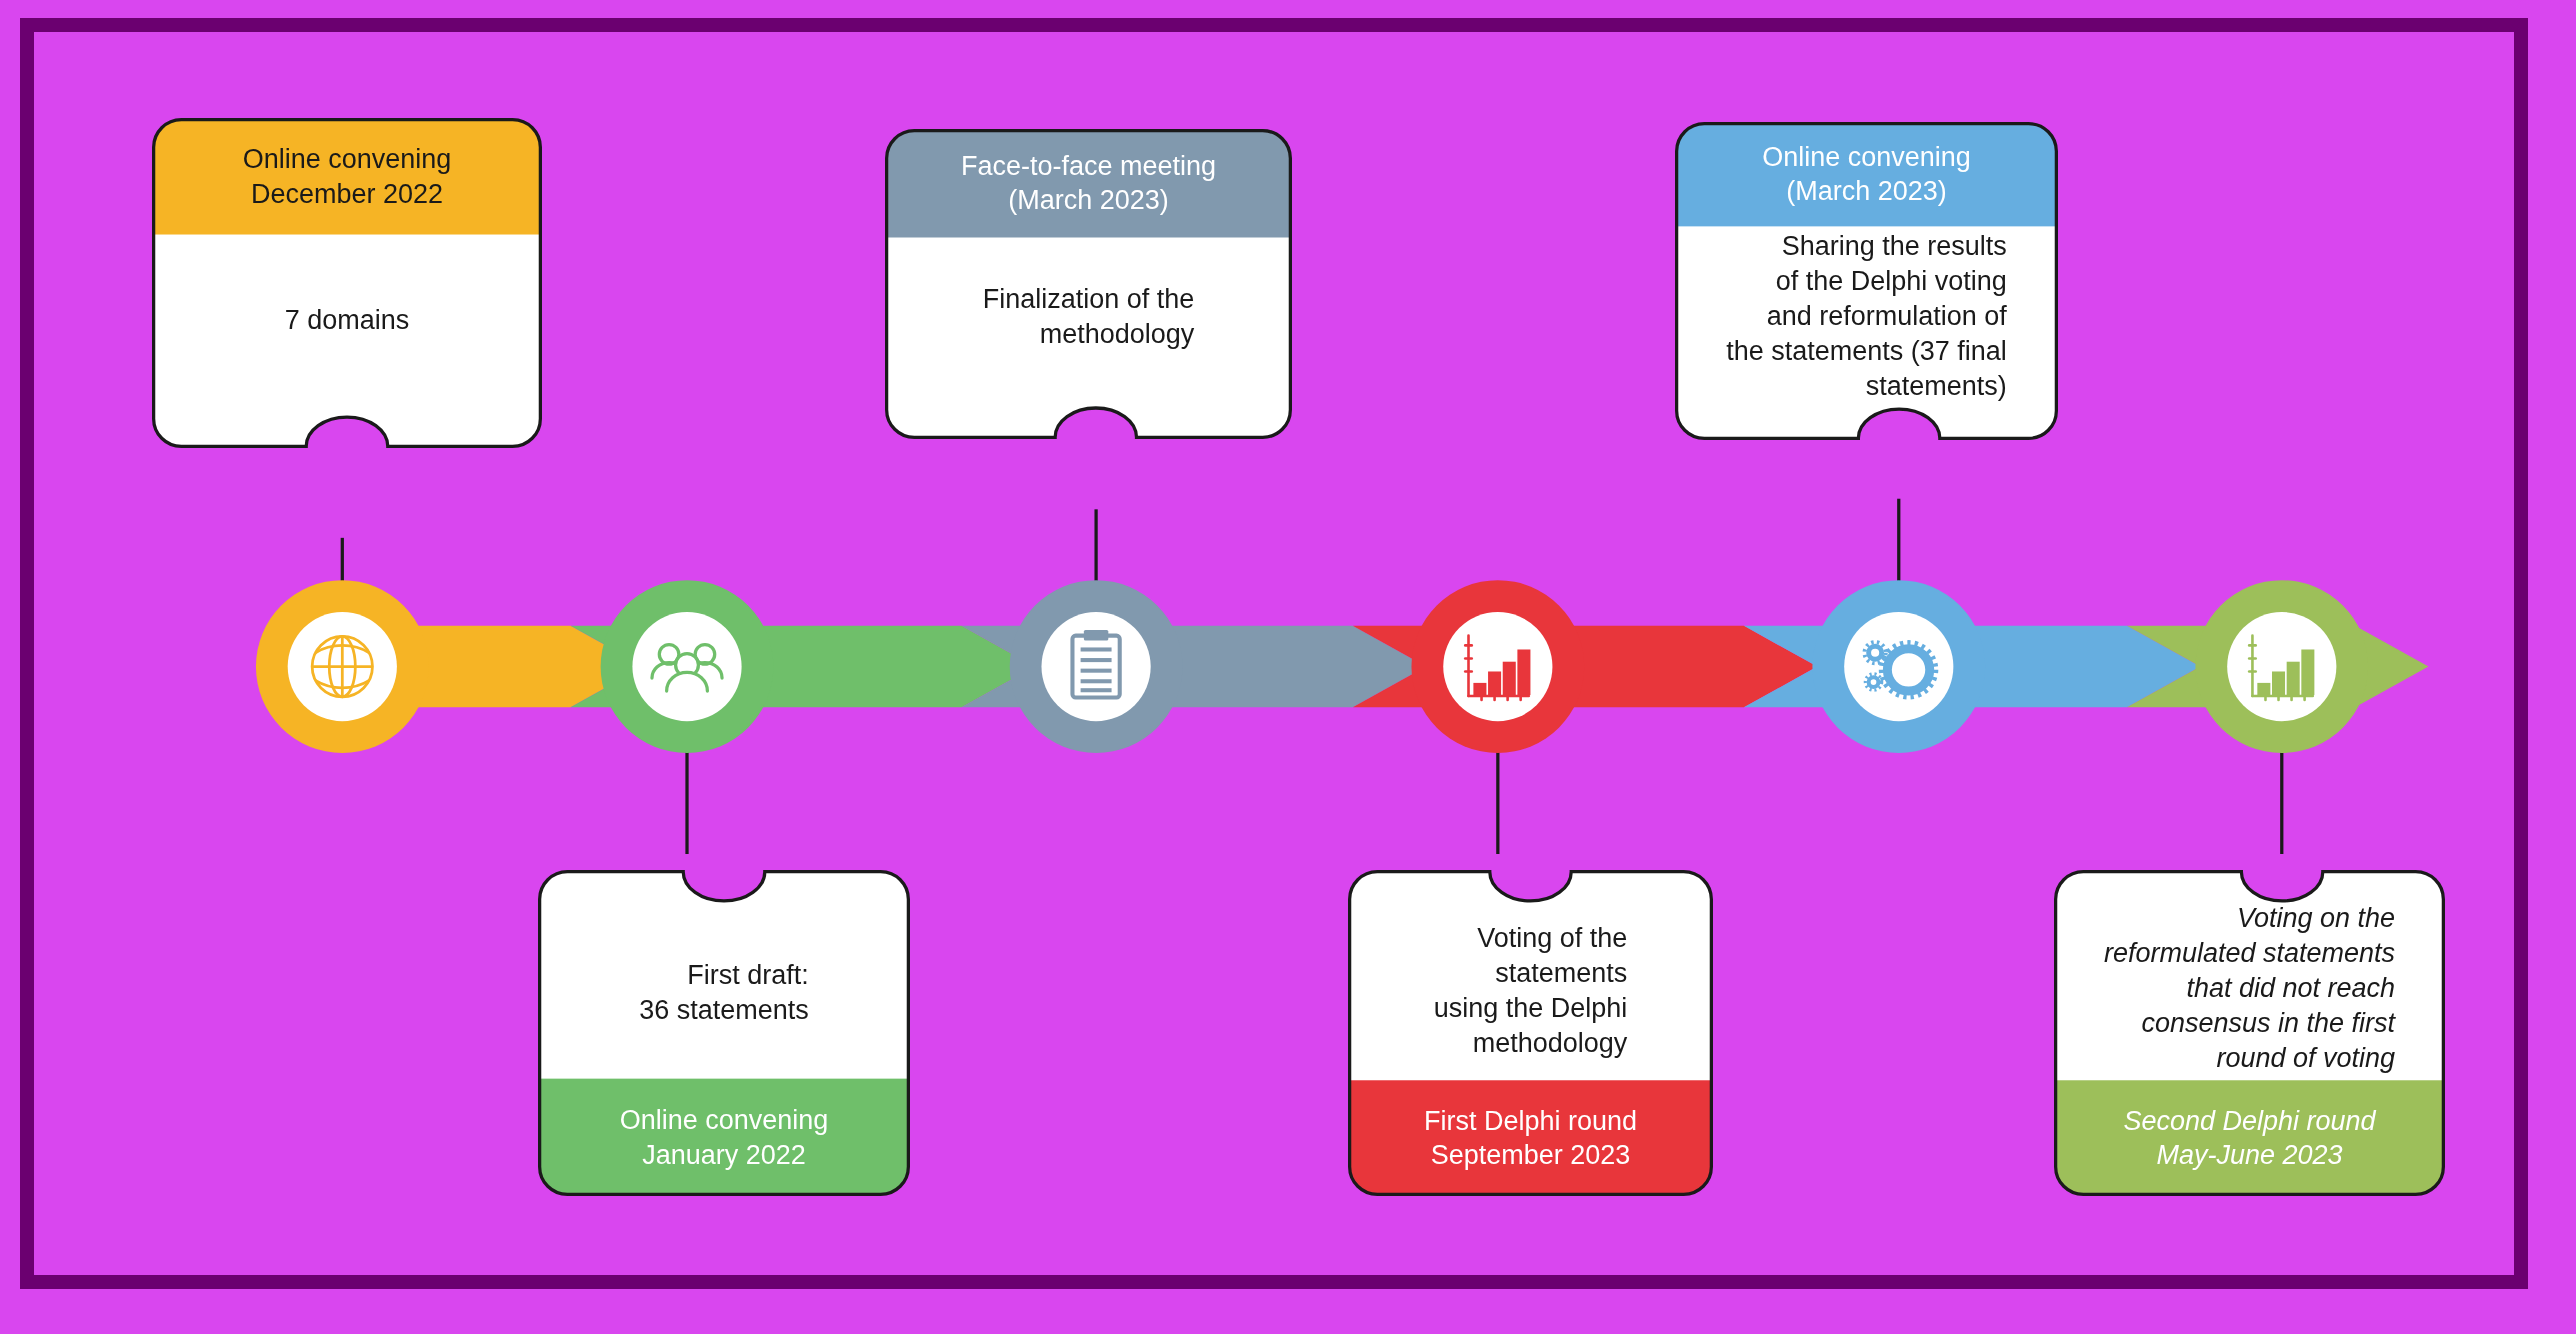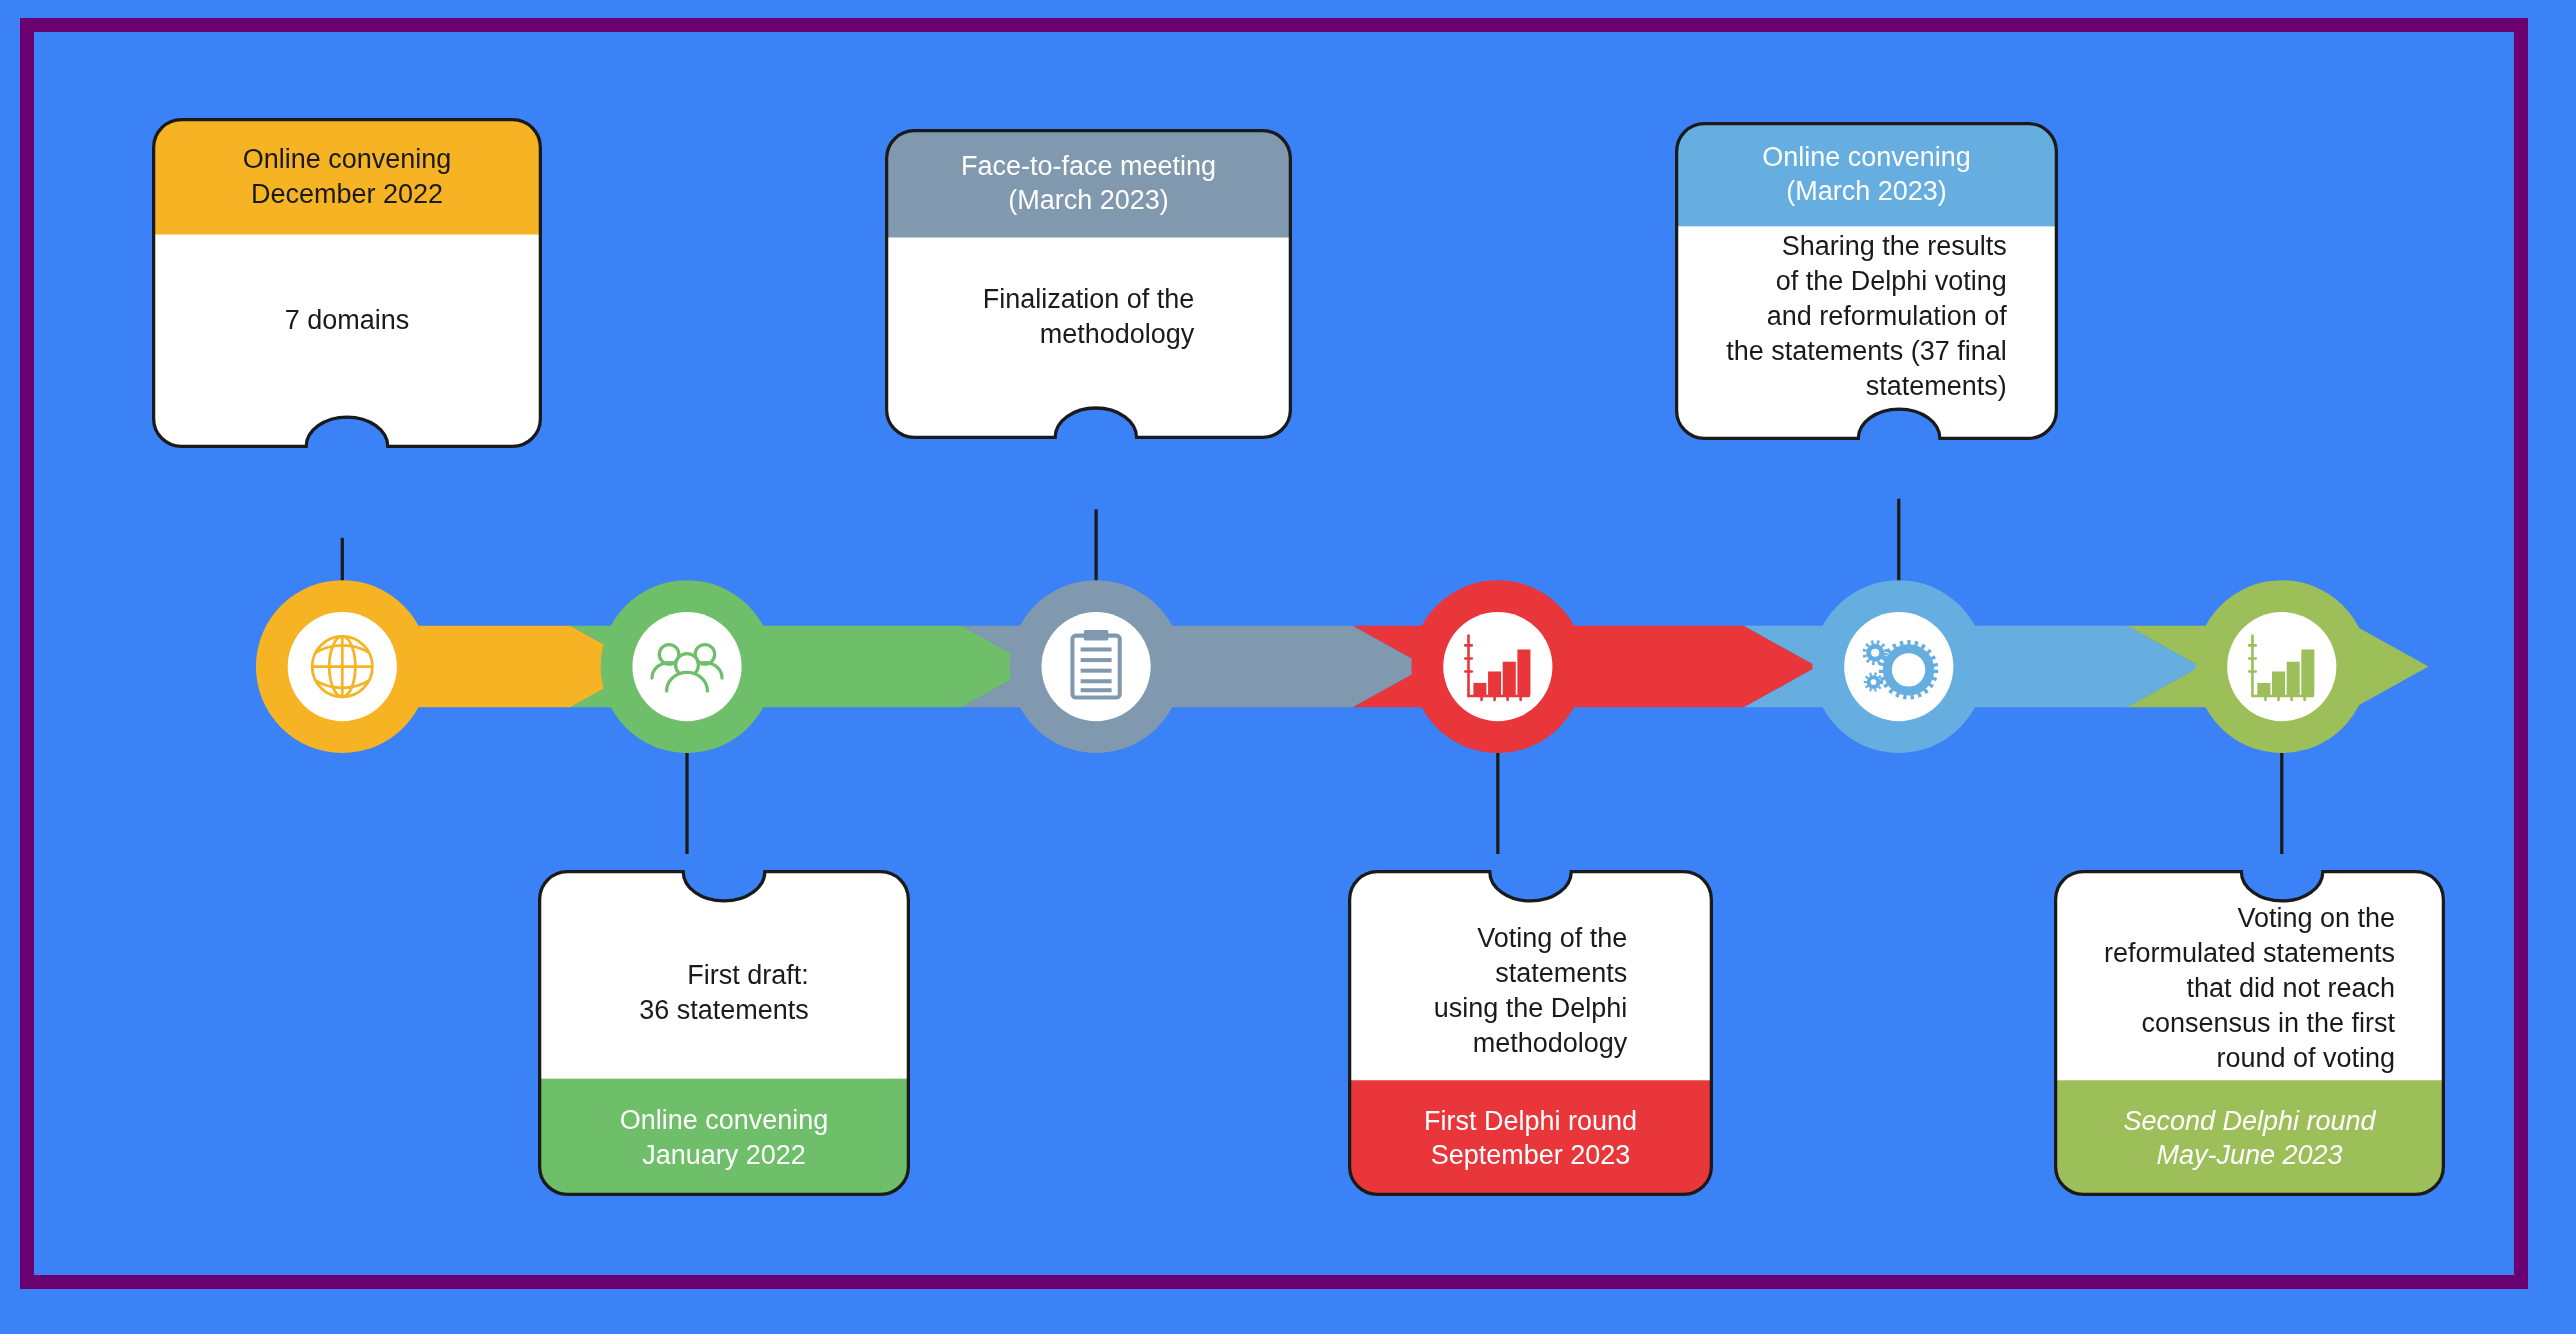--- a/index.html
+++ b/index.html
@@ -12,21 +12,21 @@
     font-family: "Liberation Sans", sans-serif;
     width: 2576px;
     height: 1334px;
     overflow: hidden;
   }
 
   #figure {
     position: relative;
     width: 2576px;
     height: 1334px;
-    background: #3b82f6;
+    background: #d946ef;
   }
 
   
   .frame-border {
     position: absolute;
     left: 20.4px;
     top: 18px;
     width: 2508px;
     height: 1271px;
     border: 14.7px solid #6B0070;
@@ -417,21 +417,21 @@
         </defs>
         <g clip-path="url(#clip6)">
           <rect x="0" y="0" width="480" height="400" fill="#ffffff"></rect>
           <rect x="0" y="258" width="480" height="142" fill="#9DBF5A"></rect>
         </g>
         <path d="M 36,398 H 444 A 34 34 0 0 0 478,364 V 36 A 34 34 0 0 0 444,2
                  H 330 A 50 36 0 0 1 230,2
                  H 36 A 34 34 0 0 0 2,36 V 364 A 34 34 0 0 0 36,398 Z" fill="none" stroke="#1a1a1a" stroke-width="4"></path>
       </svg>
       <div class="callout-content">
-        <div class="body-area" style="padding:31px 8.1px 3.3px 8.1px;">Voting on the
+        <div class="body-area" style="padding:31px 8.1px 3.3px 8.1px;font-style:italic;">Voting on the
 reformulated statements
 that did not reach
 consensus in the first
 round of voting</div>
         <div class="band light-text" style="height:120px;font-style:italic;">Second Delphi round
 May-June 2023</div>
       </div>
     </div>
   </div>
 

